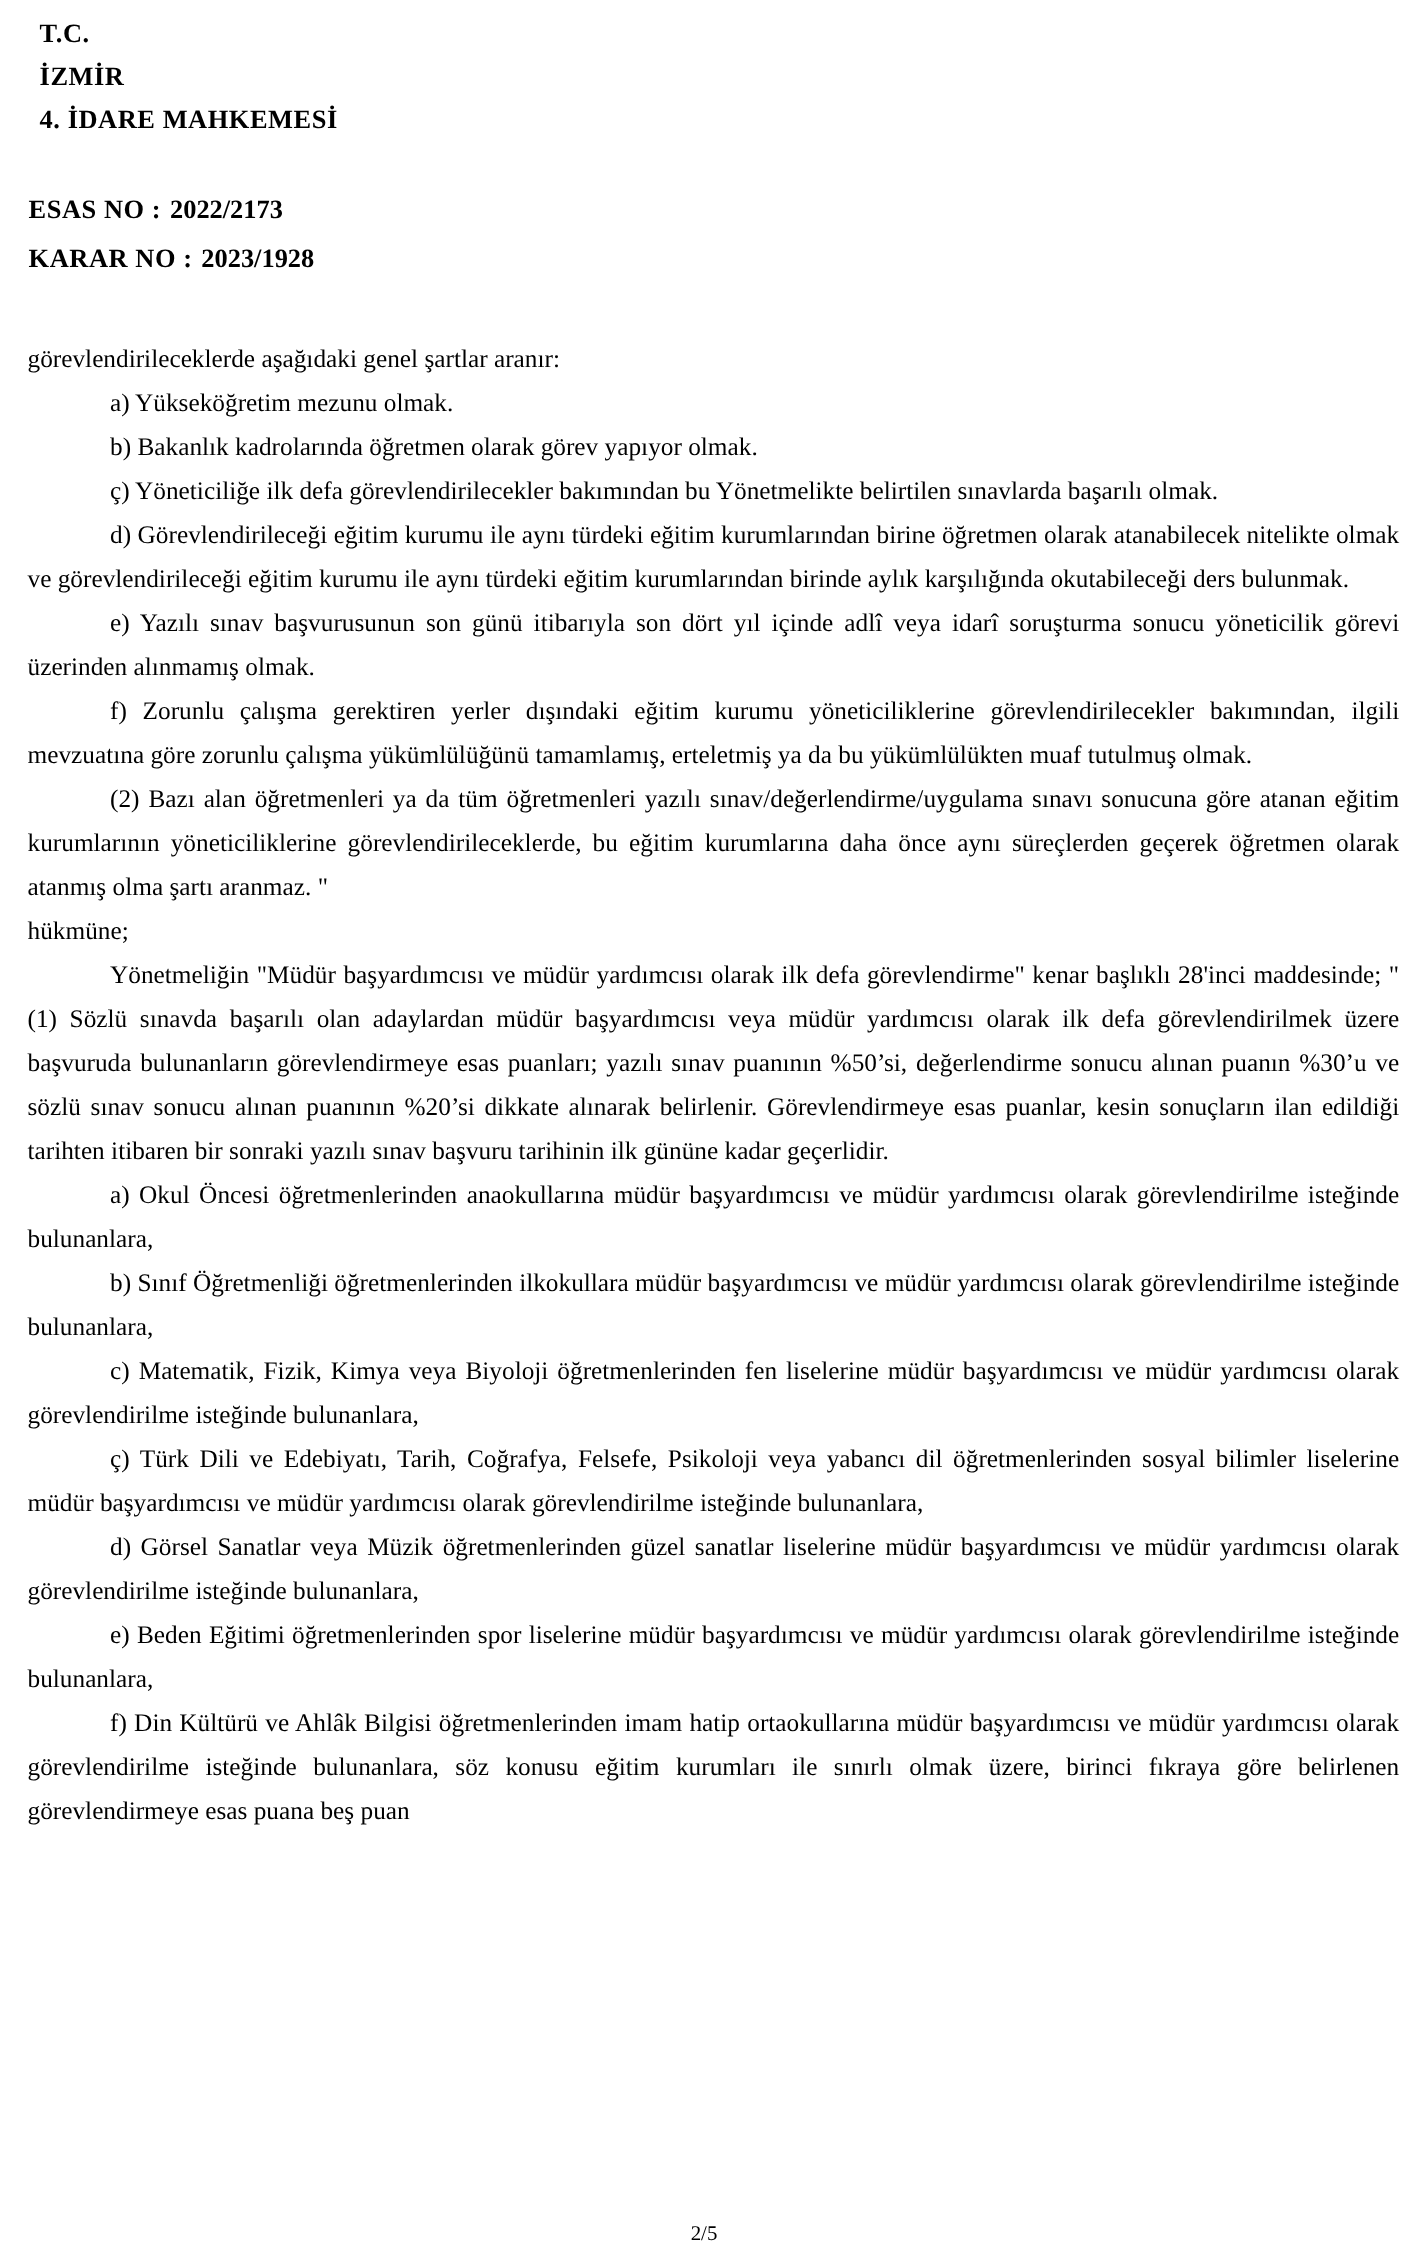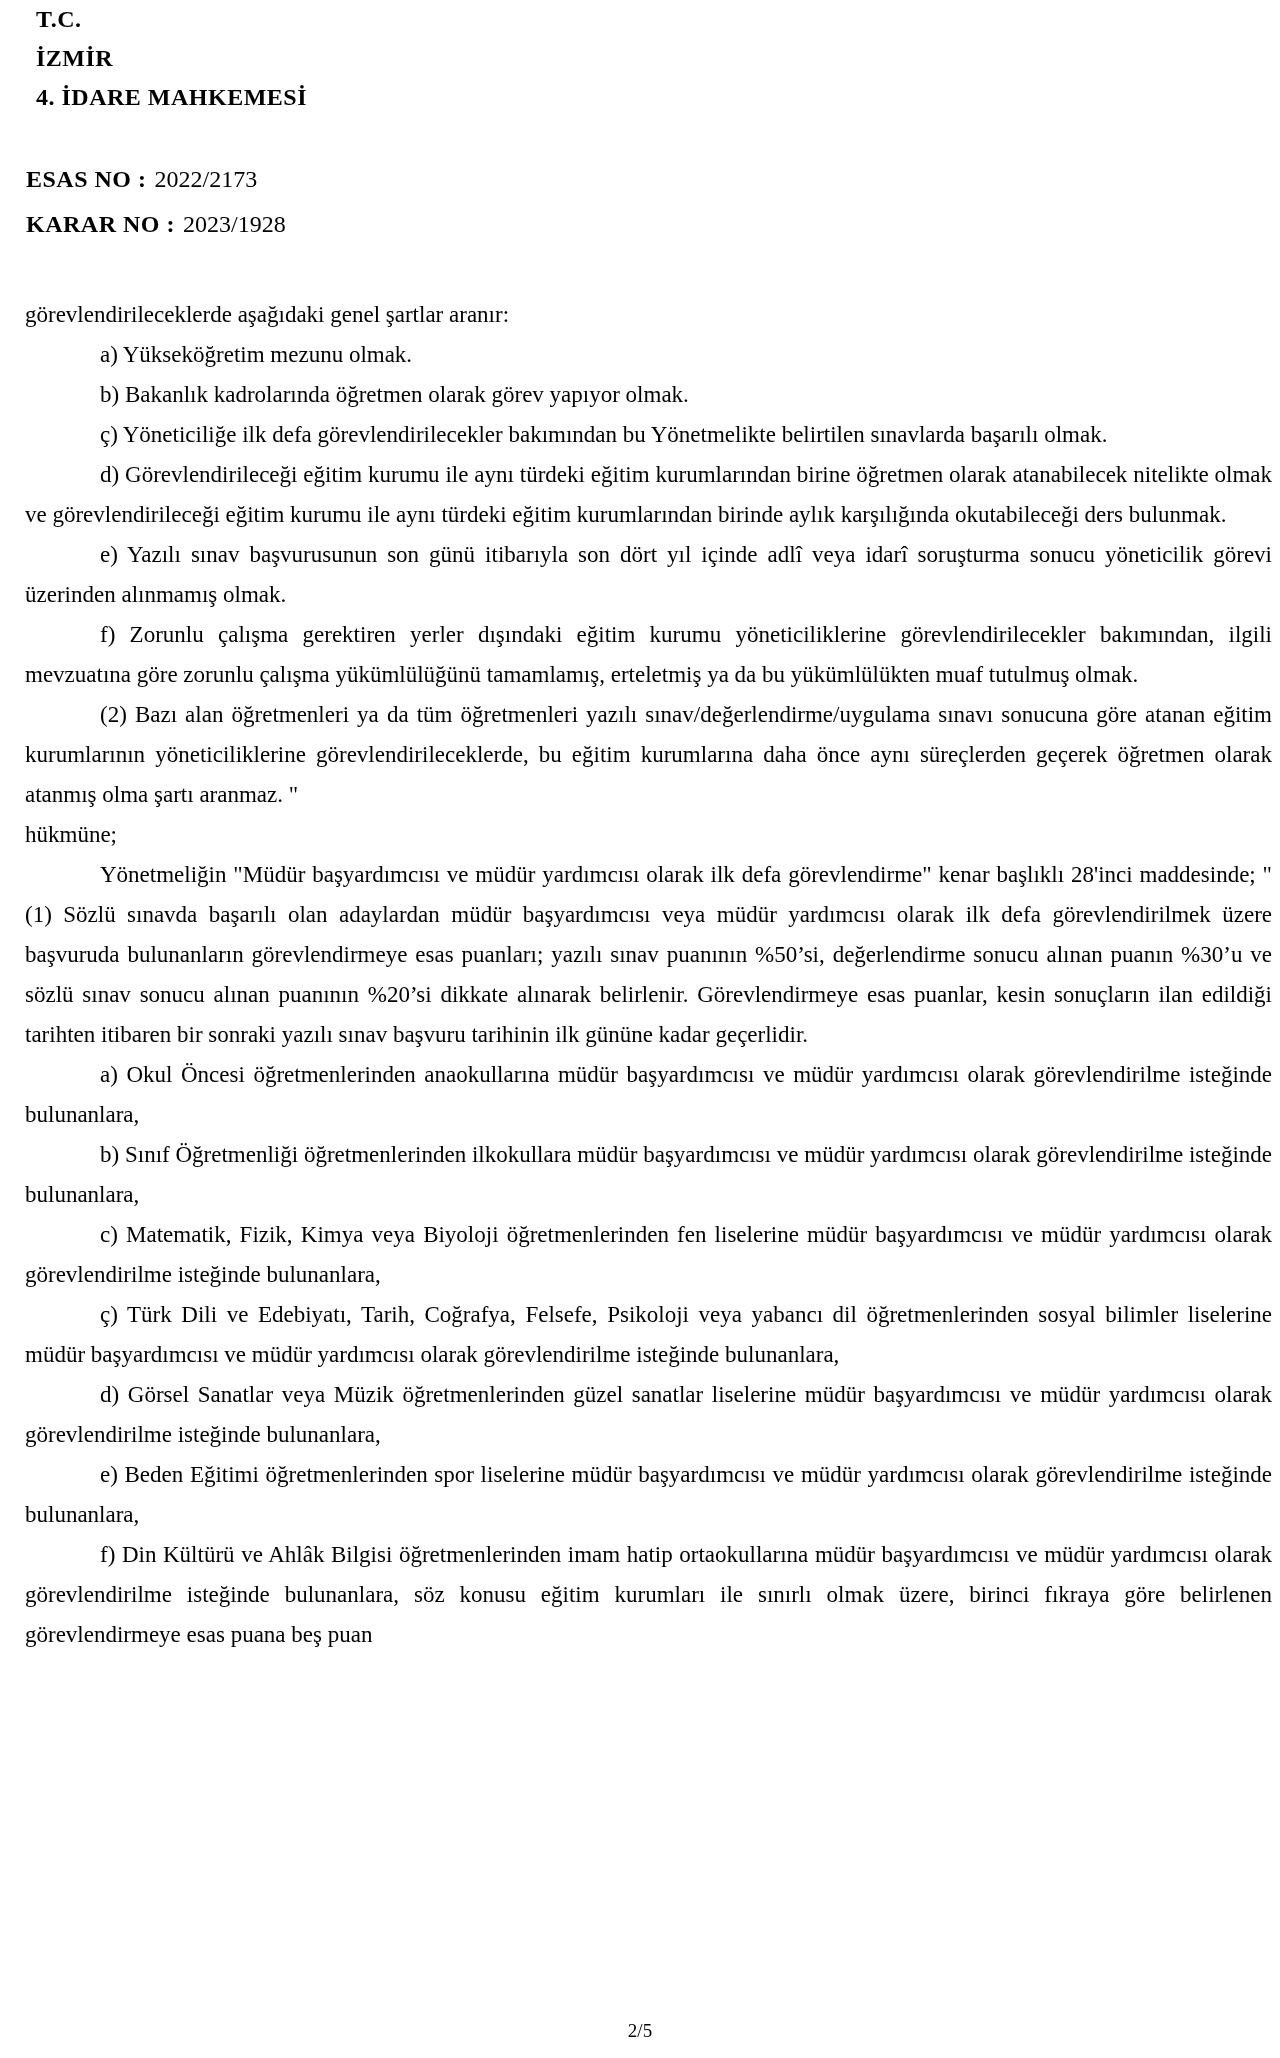--- a/index.html
+++ b/index.html
@@ -13,39 +13,40 @@
     width: 1280px;
     height: 2058px;
     margin: 0 auto;
     background: #ffffff;
     color: #000000;
     font-family: "Liberation Serif", "DejaVu Serif", serif;
     overflow: hidden;
     box-sizing: border-box;
   }
   .doc-header {
+    padding-top: 12px;
     margin-left: 36px;
     font-size: 24px;
     font-weight: bold;
     line-height: 39px;
     letter-spacing: 0.5px;
   }
   .case-block {
     margin-left: 26px;
     margin-top: 40px;
     font-size: 24px;
     line-height: 45px;
   }
   .case-row .case-label {
     font-weight: bold;
     letter-spacing: 0.5px;
   }
   .case-row .case-value {
     margin-left: 8px;
-    font-weight: normal;
+    font-weight: bold;
   }
   .doc-body {
     margin: 48px 8px 0 25px;
     font-size: 23px;
     line-height: 40px;
     text-align: justify;
     text-justify: inter-word;
   }
   .para {
     margin: 0;

